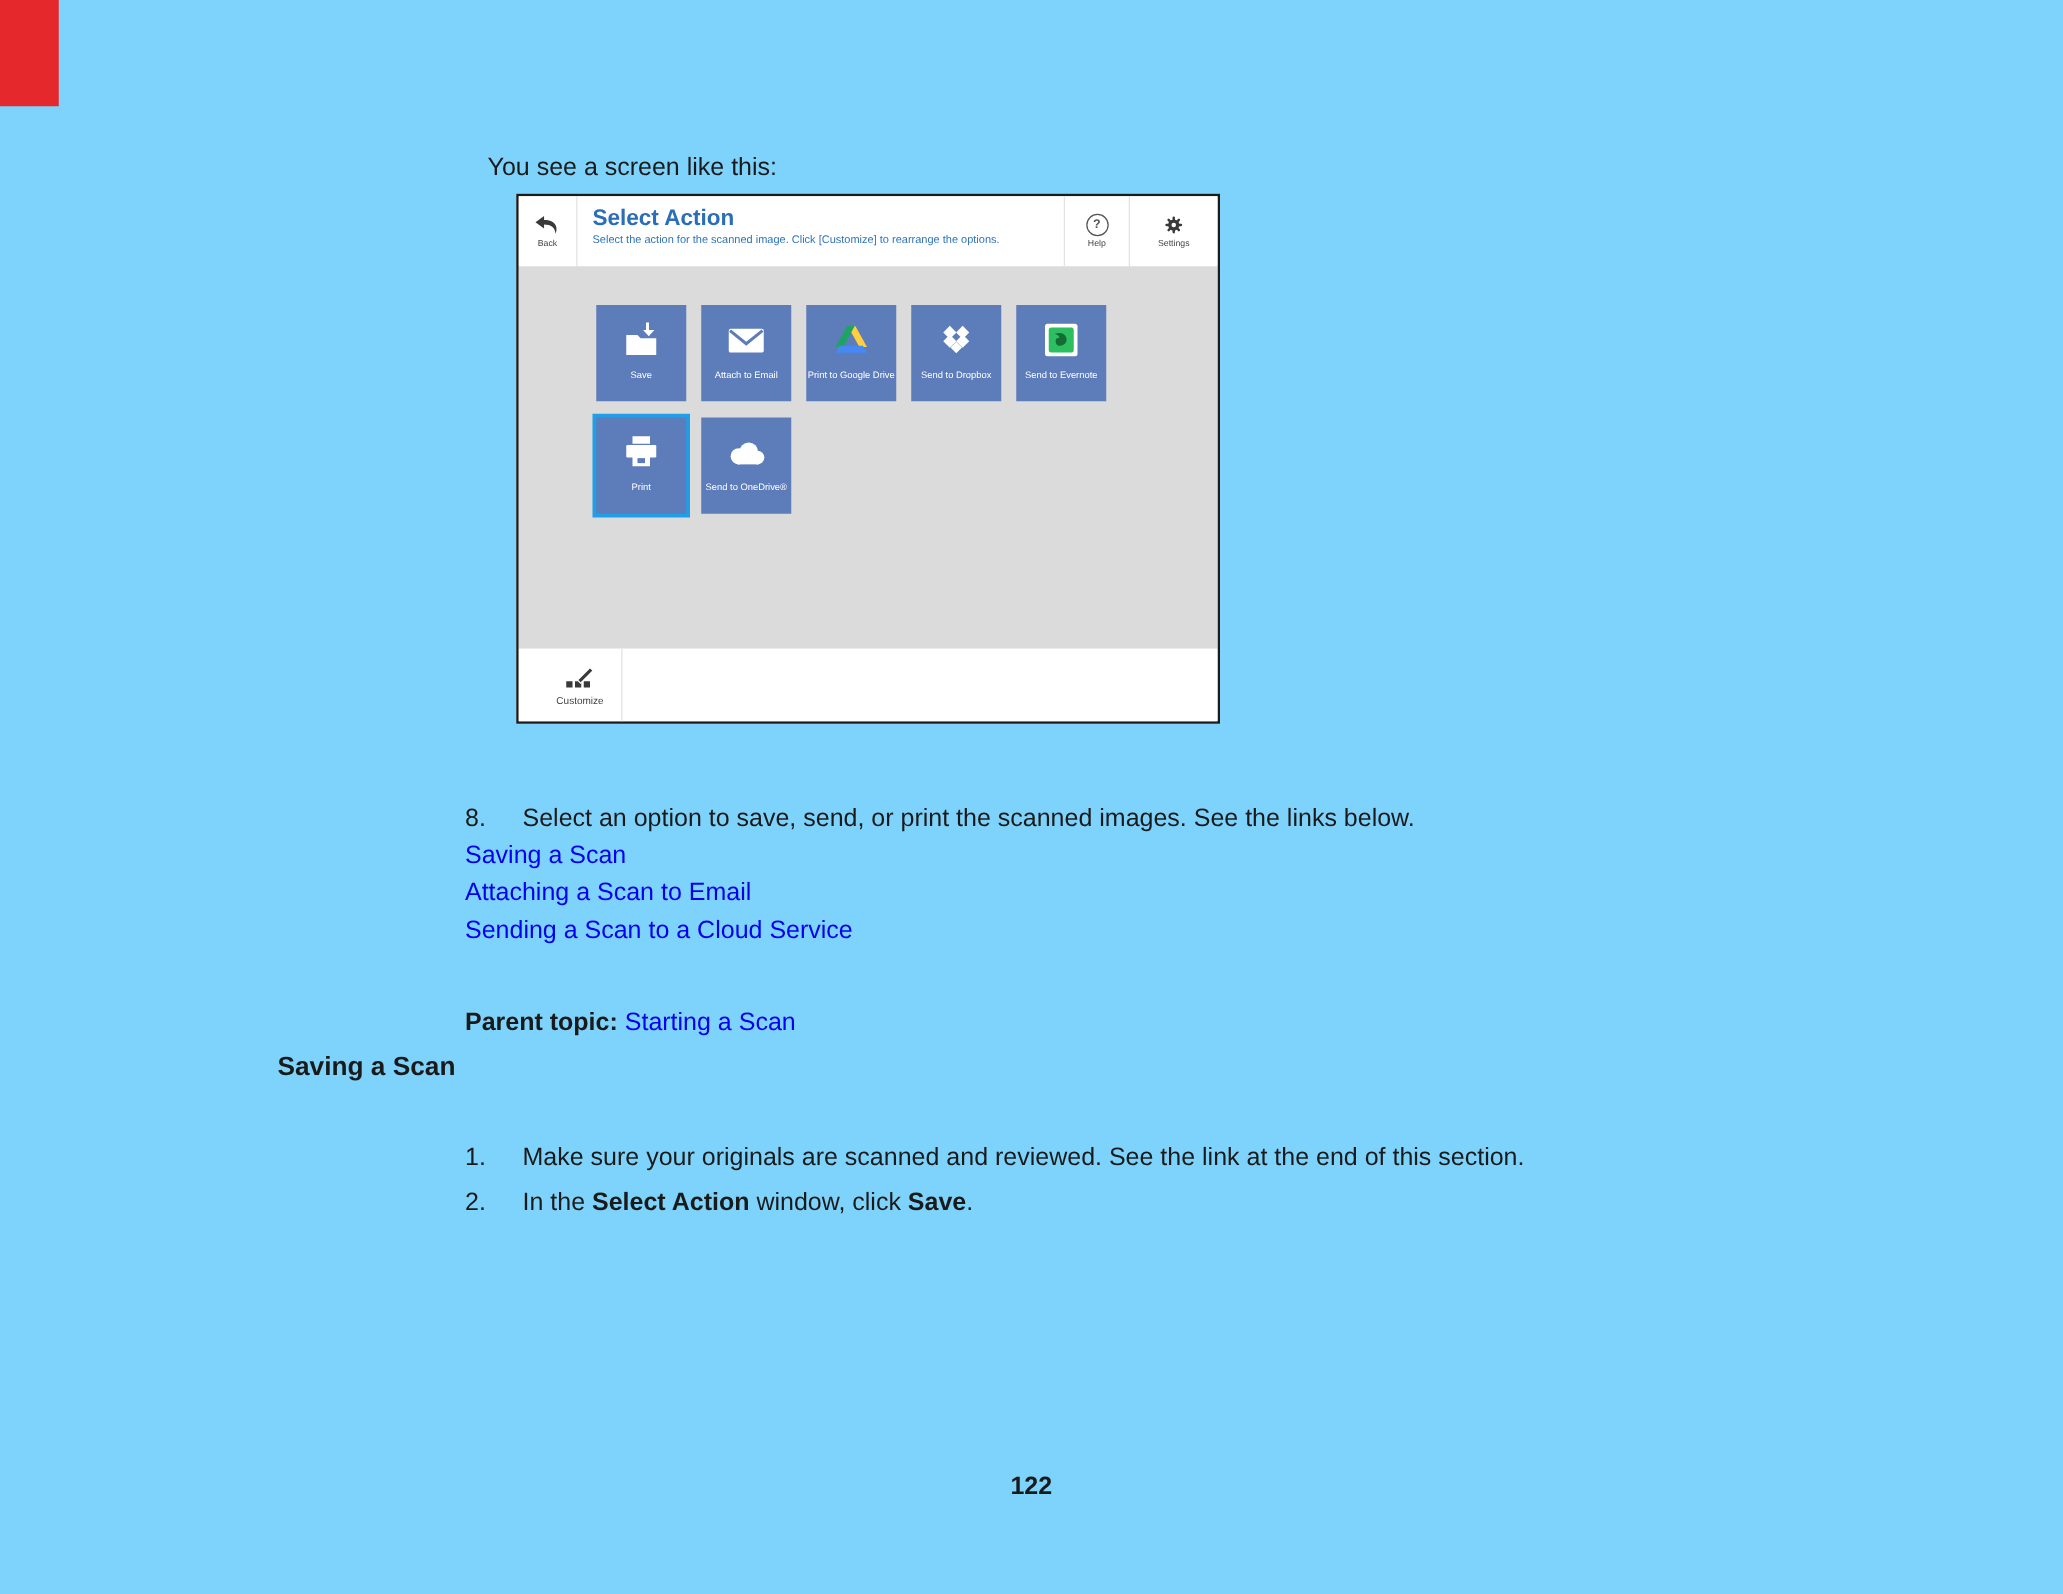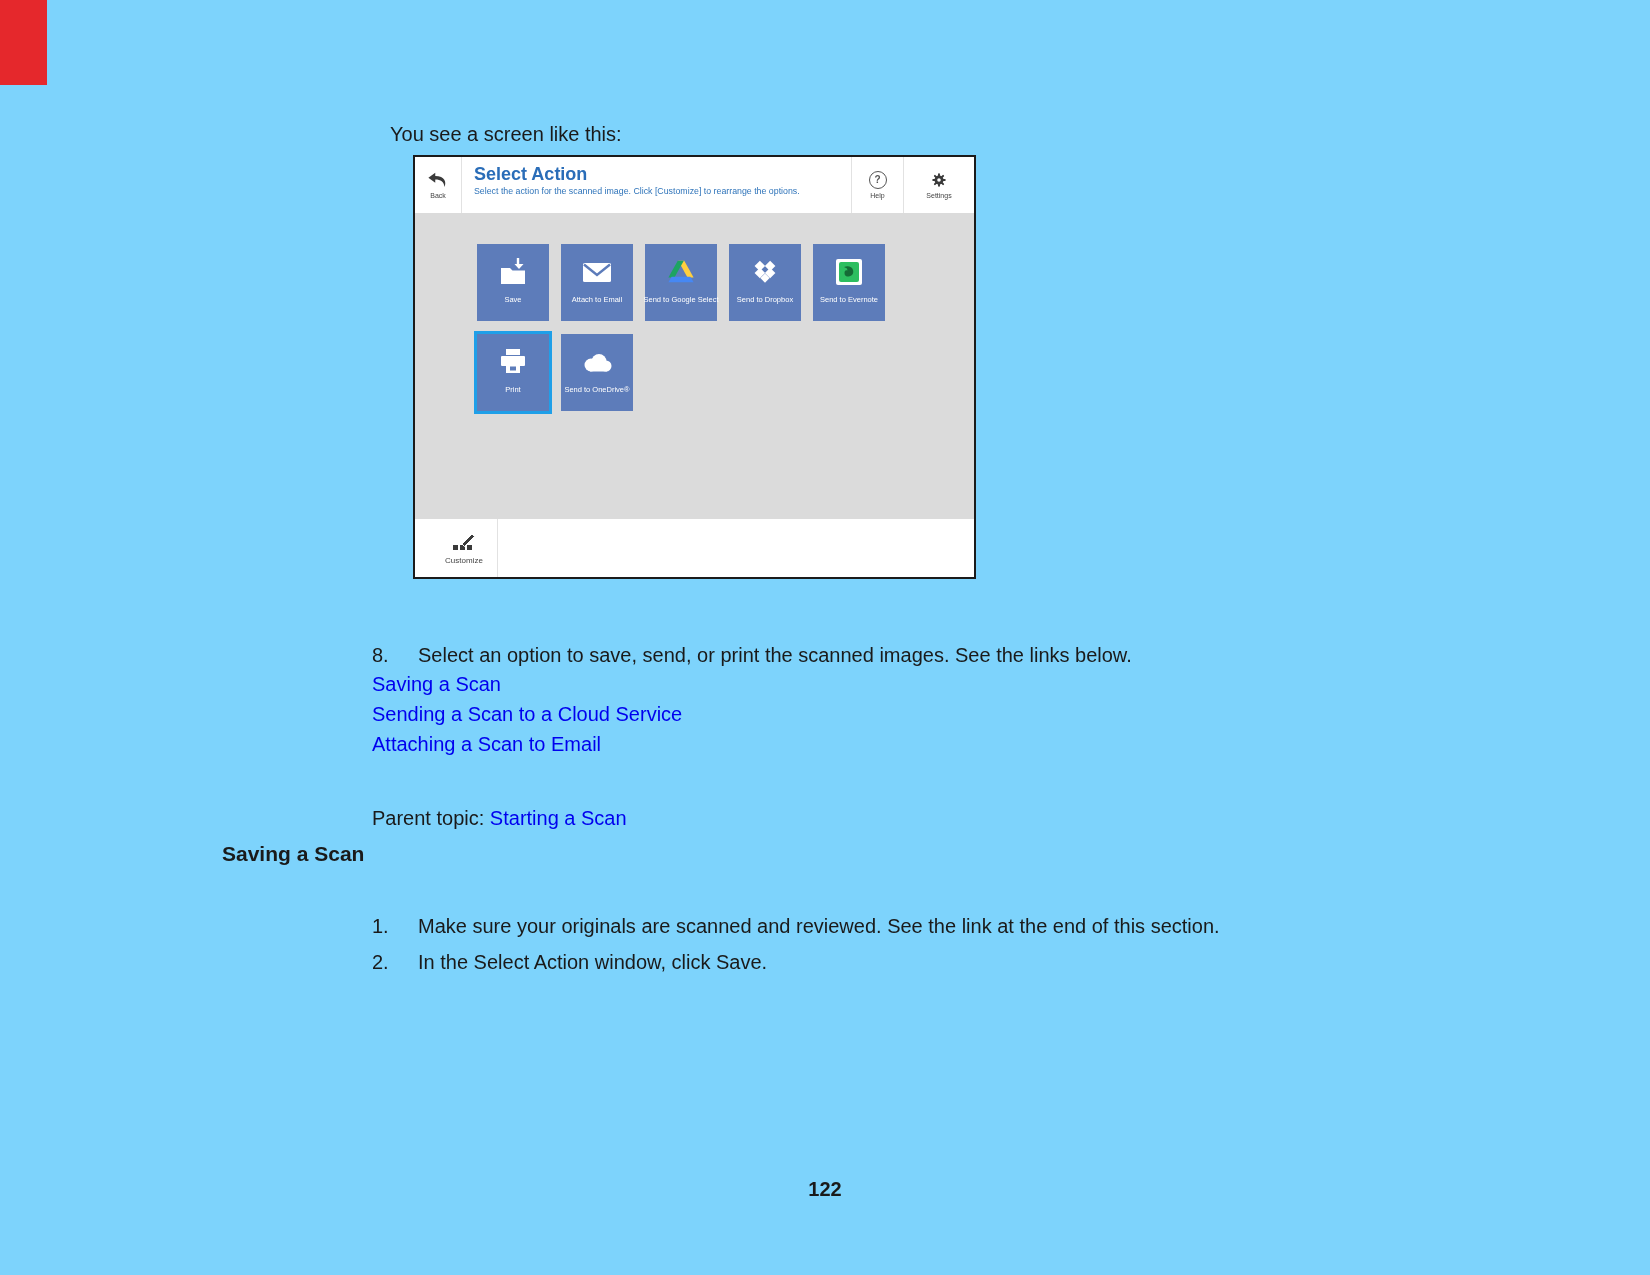--- a/index.html
+++ b/index.html
@@ -39,21 +39,21 @@
   .cell-customize{width:66px;}
   .cell-customize .hlabel{font-size:8px;}
 
   
   .docline{position:absolute;font-size:20px;}
   .numrow{display:flex;}
   .numcol{width:46px;flex:0 0 auto;}
   .link{color:#0000ee;text-decoration:none;cursor:pointer;}
   .links-list{position:absolute;left:372px;top:669px;font-size:20px;line-height:30px;}
   .links-list a{display:block;}
-  .bold{font-weight:normal;margin-top:40px;}
+  .bold{font-weight:bold;margin-top:40px;}
   .section-heading{position:absolute;left:222px;top:842px;font-size:21px;font-weight:bold;}
   .page-number{position:absolute;left:0;right:0;top:1178px;text-align:center;
                font-size:20px;font-weight:bold;}
   svg{display:block;}
 </style>
 </head>
 <body>
 
 <div class="page">
 
@@ -127,21 +127,21 @@
         </div>
 
         <div class="tile">
           <span class="ticon">
             <svg width="30" height="28" viewBox="0 0 32 30">
               <polygon points="13,3 19.5,3 29.5,21 23,21" fill="#ffcf3e"></polygon>
               <polygon points="12.5,3 19,3 9,21 2.5,21" fill="#1da462"></polygon>
               <polygon points="6,20 26,20 29.5,26 2.5,26" fill="#4688f4"></polygon>
             </svg>
           </span>
-          <span class="tlabel">Send to Google Select</span>
+          <span class="tlabel">Print to Google Drive</span>
         </div>
 
         <div class="tile">
           <span class="ticon">
             <svg width="30" height="28" viewBox="0 0 32 30">
               <g fill="#fff">
                 <rect x="6.5" y="4.5" width="8" height="8" transform="rotate(45 10.5 8.5)"></rect>
                 <rect x="17.5" y="4.5" width="8" height="8" transform="rotate(45 21.5 8.5)"></rect>
                 <rect x="6.5" y="12" width="8" height="8" transform="rotate(45 10.5 16)"></rect>
                 <rect x="17.5" y="12" width="8" height="8" transform="rotate(45 21.5 16)"></rect>
@@ -216,22 +216,22 @@
 
   </div>
 
   <div class="docline numrow" style="left:372px;top:644px;">
     <span class="numcol">8.</span>
     <span>Select an option to save, send, or print the scanned images. See the links below.</span>
   </div>
 
   <div class="links-list">
     <a class="link">Saving a Scan</a>
+    <a class="link">Attaching a Scan to Email</a>
     <a class="link">Sending a Scan to a Cloud Service</a>
-    <a class="link">Attaching a Scan to Email</a>
   </div>
 
   <div class="docline" style="left:372px;top:807px;">
     <span class="bold">Parent topic:</span>
     <span> </span>
     <a class="link">Starting a Scan</a>
   </div>
 
   <h2 class="section-heading" style="margin:0;">Saving a Scan</h2>
 

